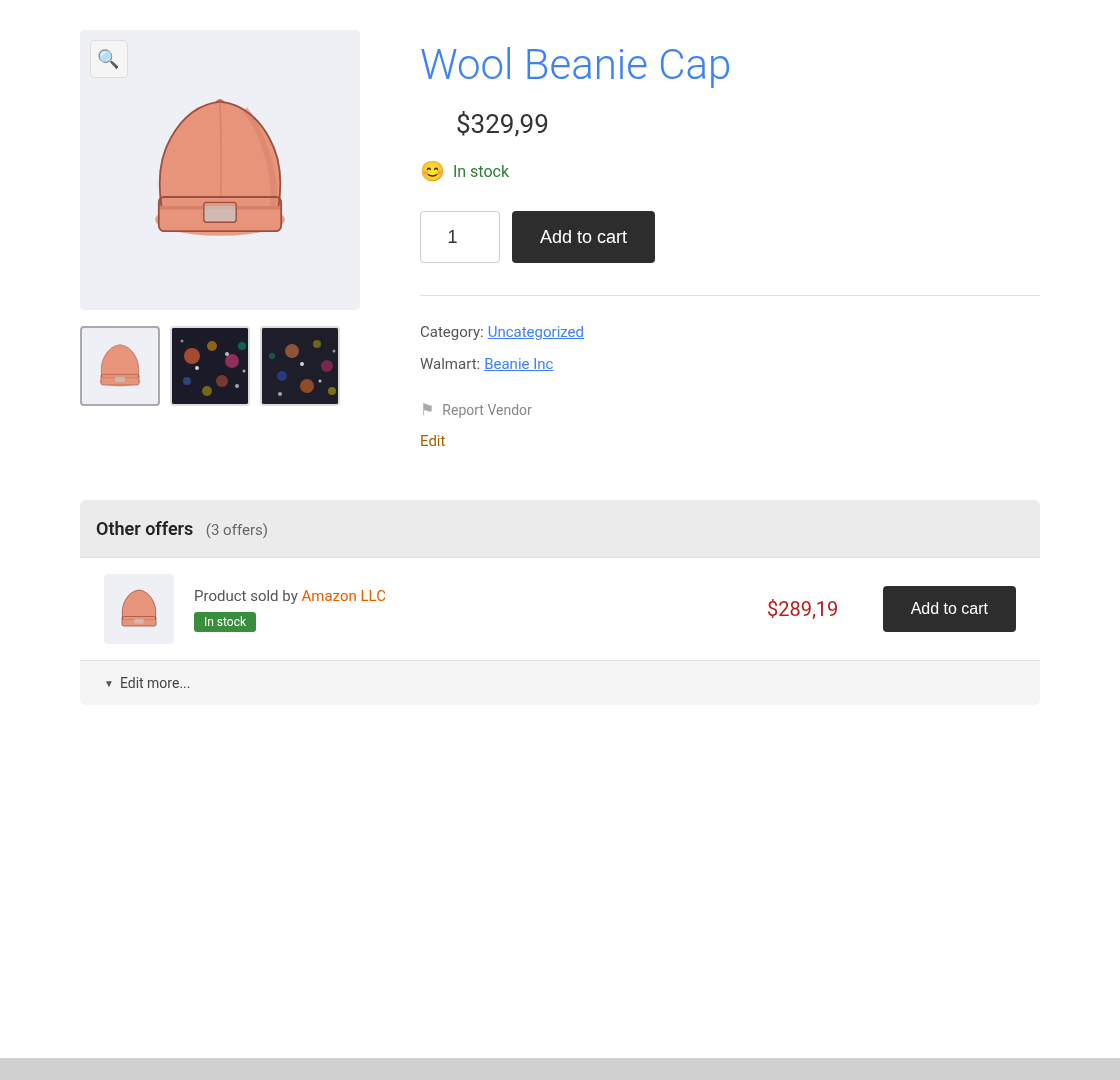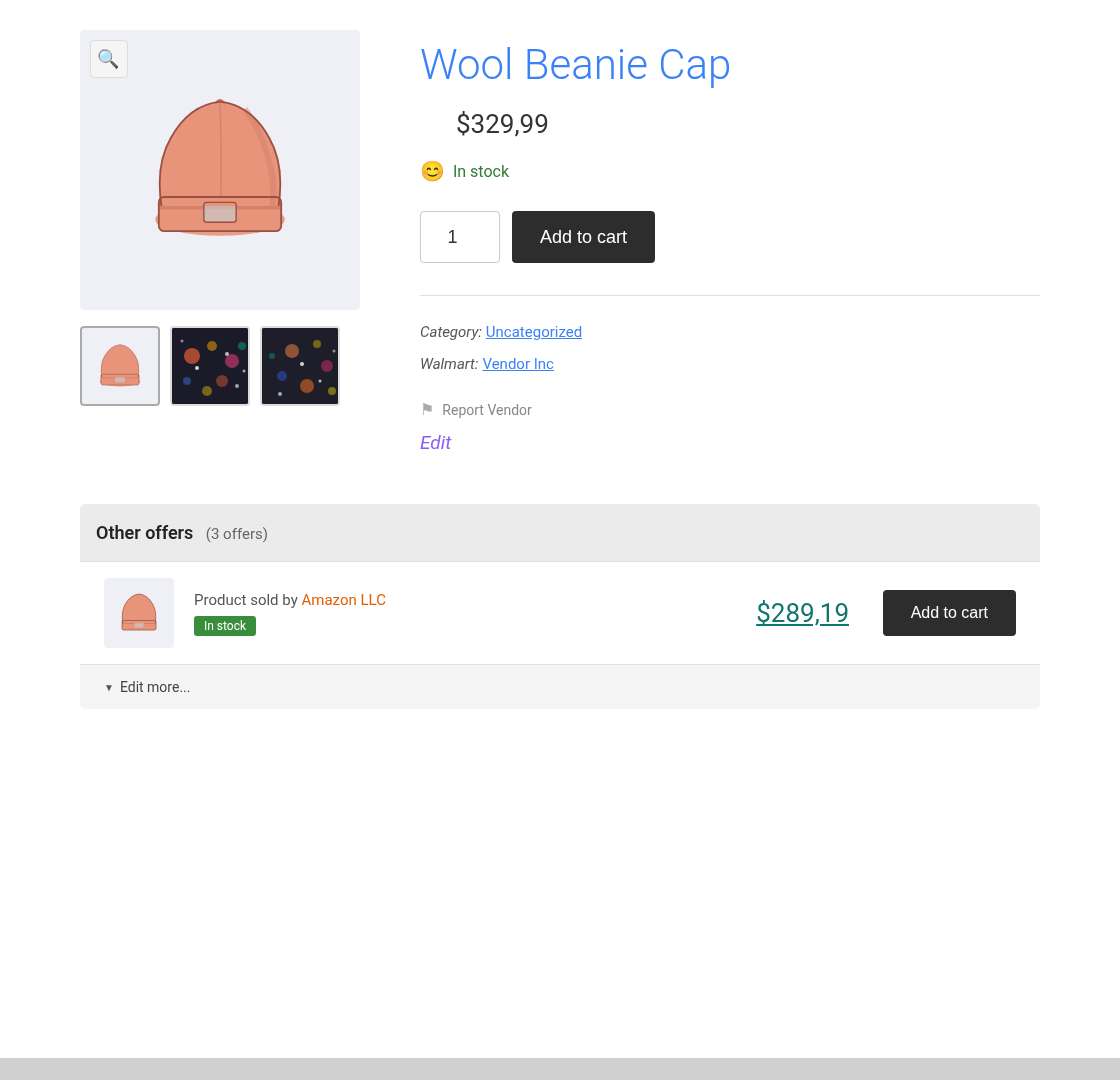--- a/index.html
+++ b/index.html
@@ -168,21 +168,20 @@
     }
 
     .meta-info {
       margin-bottom: 20px;
       line-height: 2;
     }
 
     .meta-info span {
       color: #555;
       font-size: 15px;
-      font-style: italic;
     }
 
     .meta-link {
       color: #3b82f6;
       text-decoration: underline;
       font-size: 15px;
       cursor: pointer;
     }
 
     .report-abuse {
@@ -194,25 +193,24 @@
       margin-bottom: 12px;
       cursor: pointer;
     }
 
     .flag-icon {
       font-size: 16px;
       color: #aaa;
     }
 
     .edit-link {
-      color: #8b5cf6;
-      font-size: 19px;
+      color: #a16207;
+      font-size: 15px;
       text-decoration: none;
       cursor: pointer;
-      font-style: italic;
     }
 
     
     .other-offers-section {
       background: #f5f5f5;
       border-radius: 6px;
       overflow: hidden;
       margin-bottom: 40px;
     }
 
@@ -270,25 +268,24 @@
     .in-stock-badge {
       display: inline-block;
       background: #388e3c;
       color: #fff;
       font-size: 12px;
       padding: 3px 10px;
       border-radius: 3px;
     }
 
     .offer-price {
-      font-size: 26px;
-      color: #0f766e;
+      font-size: 20px;
+      color: #b91c1c;
       min-width: 120px;
       text-align: center;
-      text-decoration: underline;
     }
 
     .offer-add-btn {
       background: #2d2d2d;
       color: #fff;
       border: none;
       border-radius: 4px;
       padding: 14px 28px;
       font-size: 16px;
       cursor: pointer;
@@ -432,21 +429,21 @@
 
       <hr class="product-divider">
 
       <div class="meta-info">
         <div>
           <span>Category:</span>
           <a class="meta-link">Uncategorized</a>
         </div>
         <div>
           <span>Walmart:</span>
-          <a class="meta-link">Vendor Inc</a>
+          <a class="meta-link">Beanie Inc</a>
         </div>
       </div>
 
       <div class="report-abuse">
         <span class="flag-icon">⚑</span>
         <span>Report Vendor</span>
       </div>
 
       <a class="edit-link">Edit</a>
 

